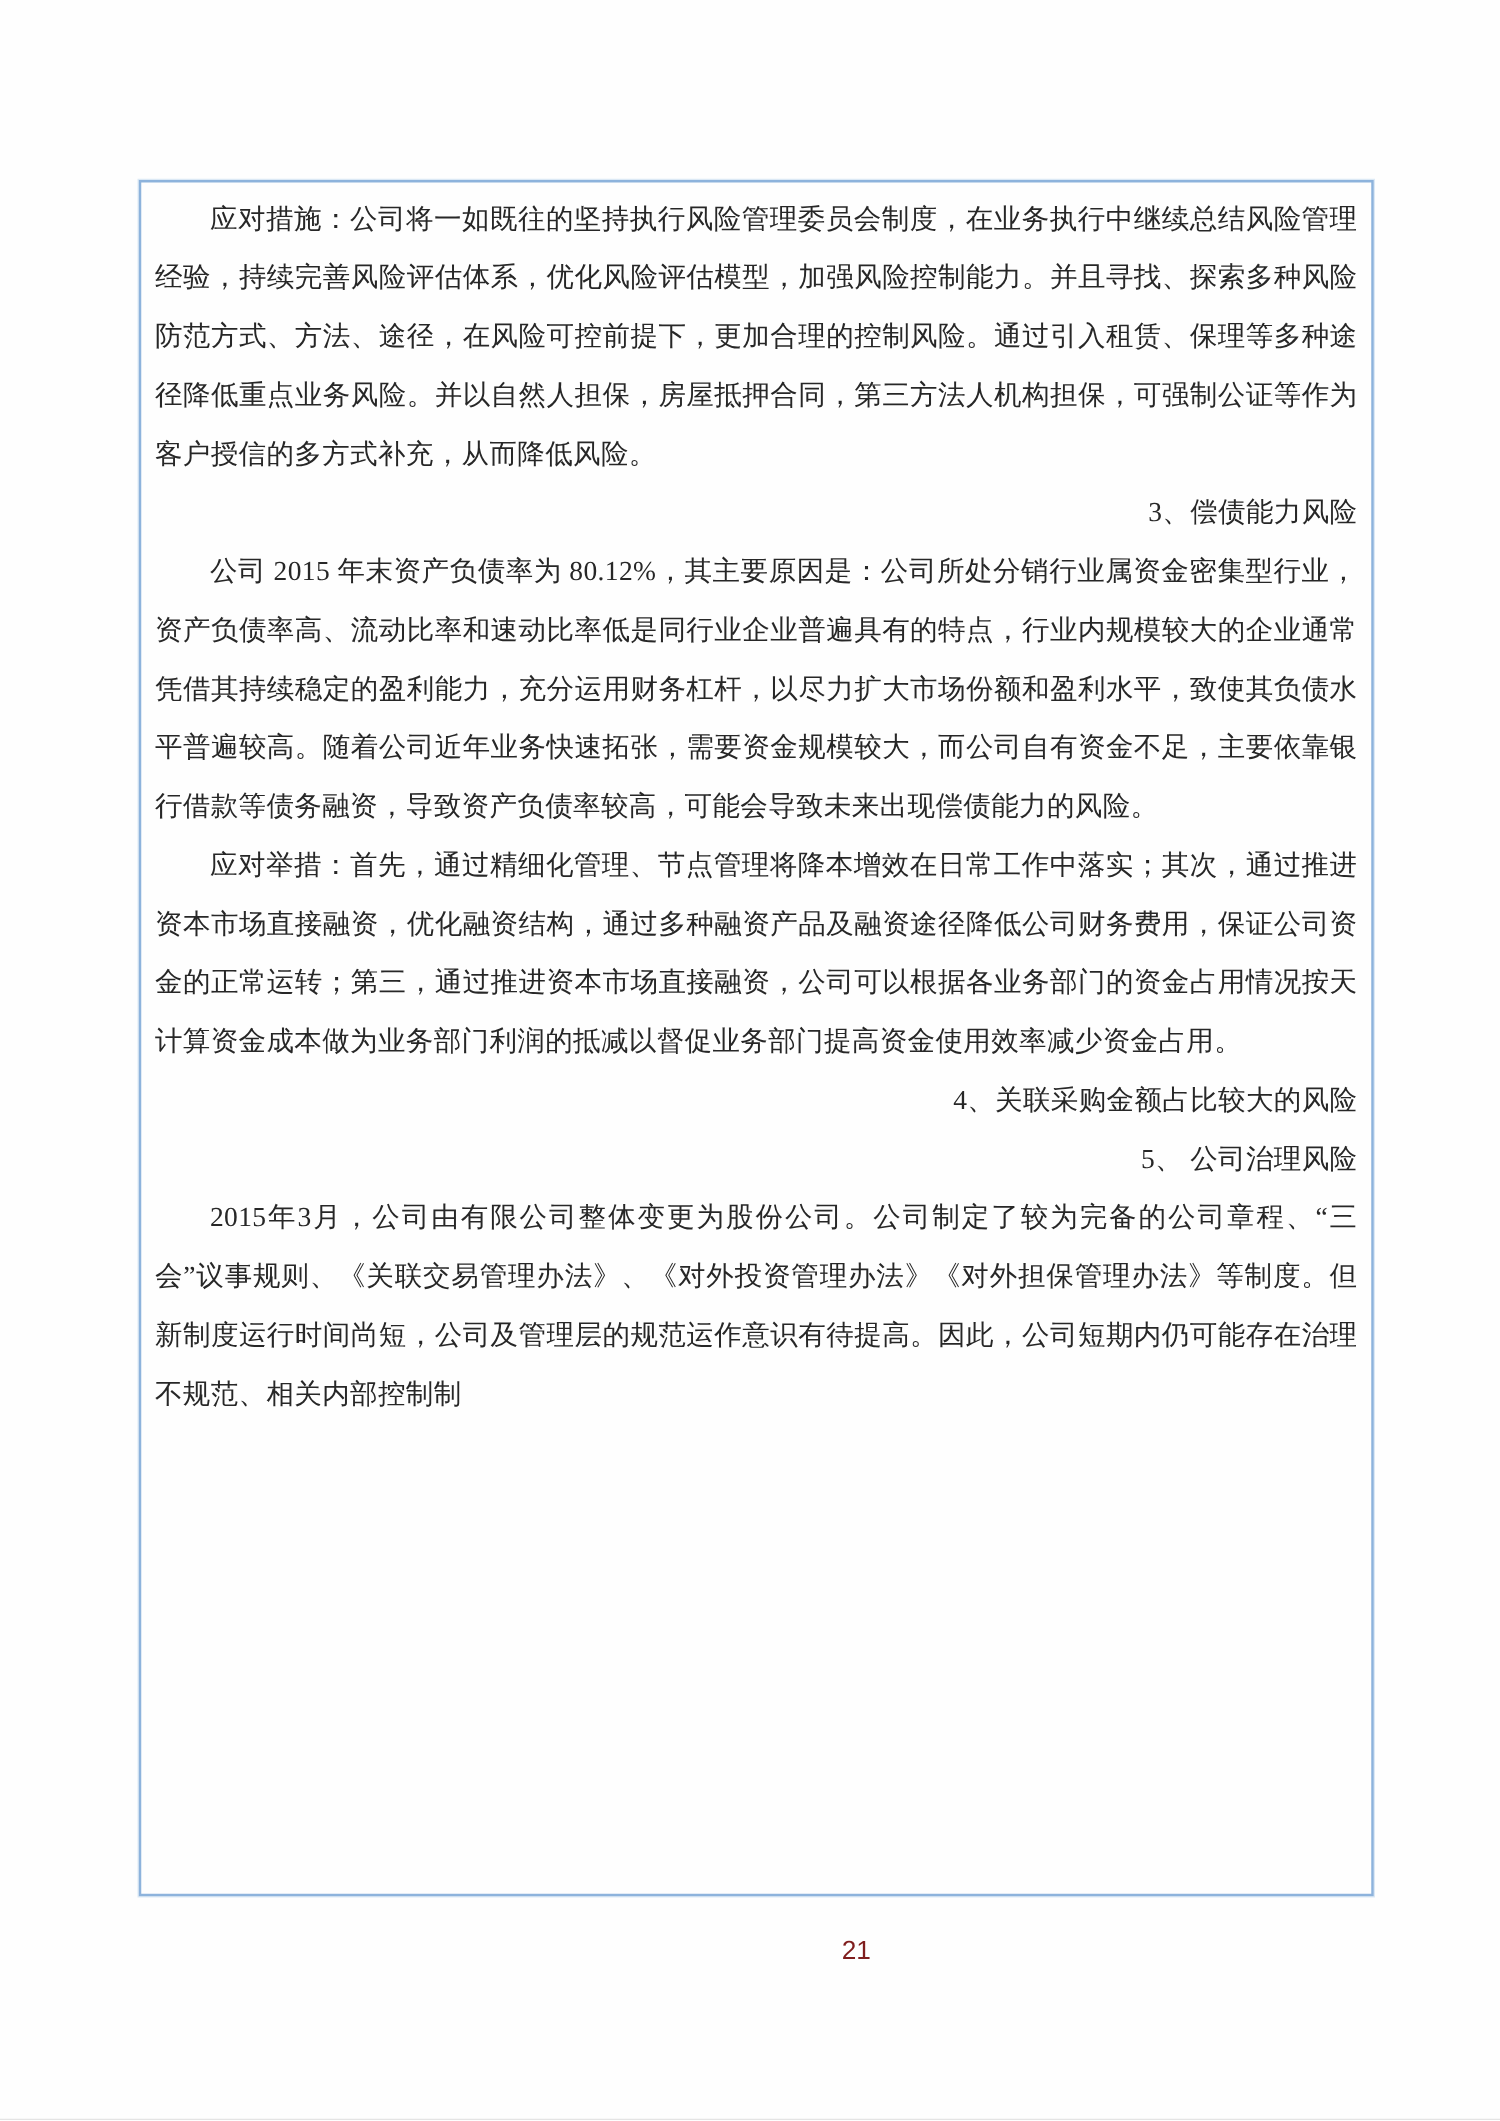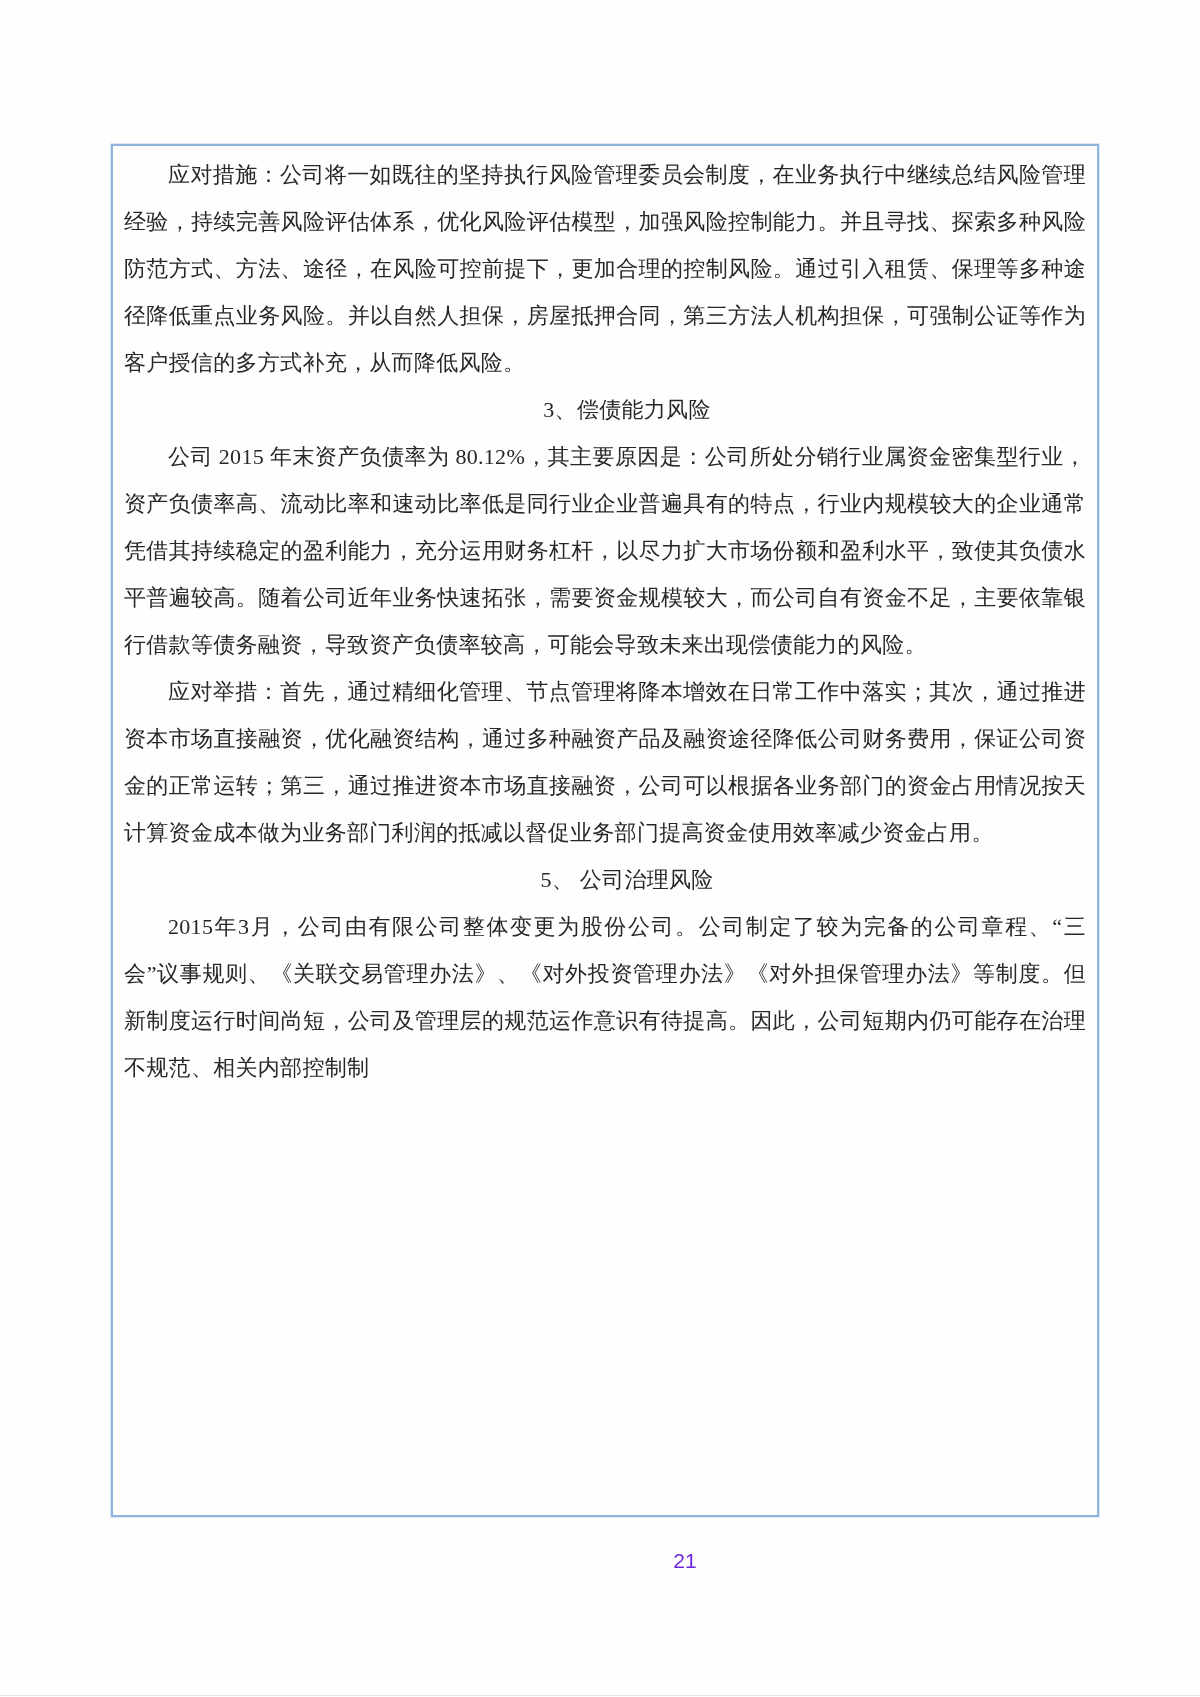--- a/index.html
+++ b/index.html
@@ -27,51 +27,52 @@
   .content-box .block {
     font-size: 22px;
     line-height: 47px;
     color: #272727;
     text-align: justify;
     text-justify: inter-ideograph;
     text-indent: 2em;
     letter-spacing: 0.3px;
   }
   .content-box .heading {
-    text-align: center;
+    text-align: right;
   }
   .page-number {
     position: absolute;
     left: 655px;
     top: 1549px;
     width: 60px;
     text-align: center;
     font-family: "Liberation Sans", "DejaVu Sans", sans-serif;
     font-size: 21px;
-    color: #6d28d9;
+    color: #7f1d1d;
   }
   .page-bottom-edge {
     position: absolute;
     left: 0;
     bottom: 1px;
     width: 100%;
     height: 1px;
     background: #e4e4e4;
   }
 </style>
 </head>
 <body>
 
 <div class="page">
 
   <div class="content-box">
     <div class="block">应对措施：公司将一如既往的坚持执行风险管理委员会制度，在业务执行中继续总结风险管理经验，持续完善风险评估体系，优化风险评估模型，加强风险控制能力。并且寻找、探索多种风险防范方式、方法、途径，在风险可控前提下，更加合理的控制风险。通过引入租赁、保理等多种途径降低重点业务风险。并以自然人担保，房屋抵押合同，第三方法人机构担保，可强制公证等作为客户授信的多方式补充，从而降低风险。</div>
     <div class="block heading">3、偿债能力风险</div>
     <div class="block">公司 2015 年末资产负债率为 80.12%，其主要原因是：公司所处分销行业属资金密集型行业，资产负债率高、流动比率和速动比率低是同行业企业普遍具有的特点，行业内规模较大的企业通常凭借其持续稳定的盈利能力，充分运用财务杠杆，以尽力扩大市场份额和盈利水平，致使其负债水平普遍较高。随着公司近年业务快速拓张，需要资金规模较大，而公司自有资金不足，主要依靠银行借款等债务融资，导致资产负债率较高，可能会导致未来出现偿债能力的风险。</div>
     <div class="block">应对举措：首先，通过精细化管理、节点管理将降本增效在日常工作中落实；其次，通过推进资本市场直接融资，优化融资结构，通过多种融资产品及融资途径降低公司财务费用，保证公司资金的正常运转；第三，通过推进资本市场直接融资，公司可以根据各业务部门的资金占用情况按天计算资金成本做为业务部门利润的抵减以督促业务部门提高资金使用效率减少资金占用。</div>
+    <div class="block heading">4、关联采购金额占比较大的风险</div>
     <div class="block heading">5、 公司治理风险</div>
     <div class="block">2015年3月，公司由有限公司整体变更为股份公司。公司制定了较为完备的公司章程、“三会”议事规则、《关联交易管理办法》、《对外投资管理办法》《对外担保管理办法》等制度。但新制度运行时间尚短，公司及管理层的规范运作意识有待提高。因此，公司短期内仍可能存在治理不规范、相关内部控制制</div>
   </div>
 
   <div class="page-number">21</div>
 
   <div class="page-bottom-edge"></div>
 
 </div>
 

